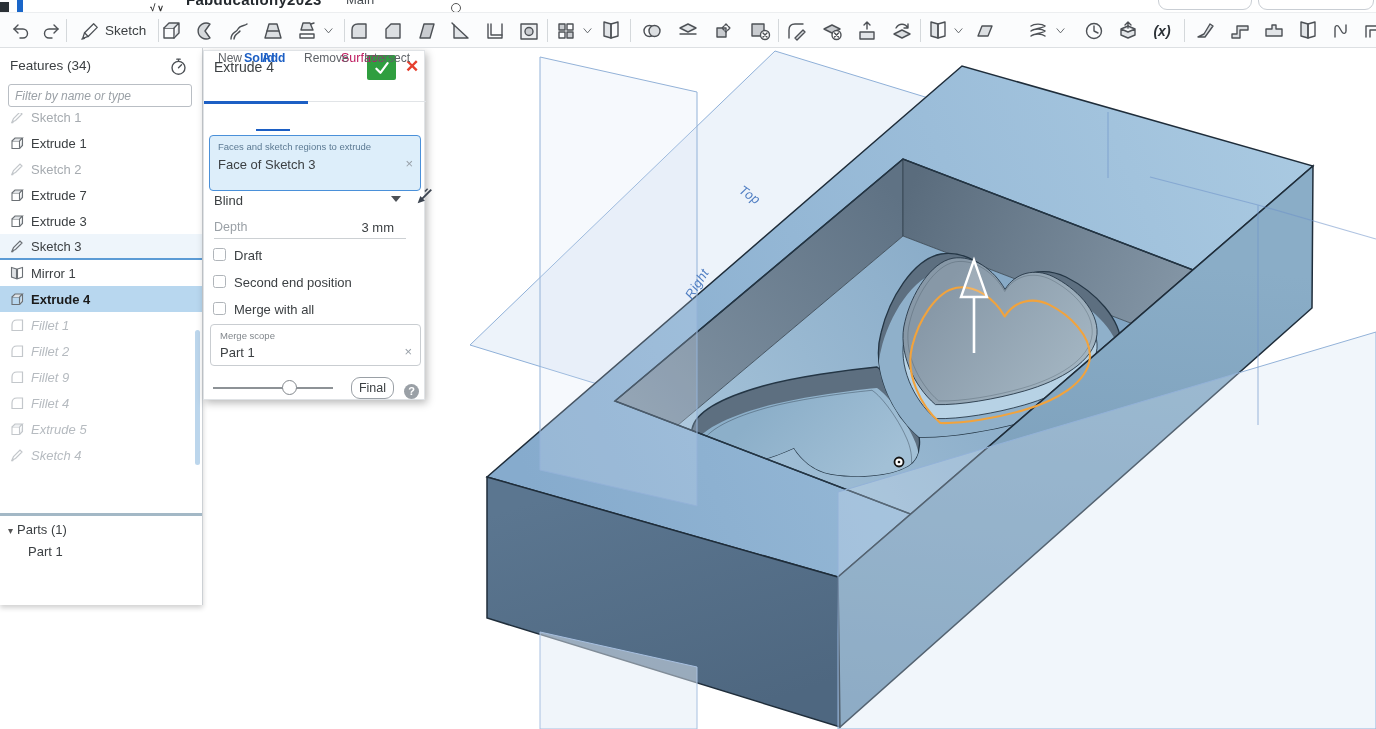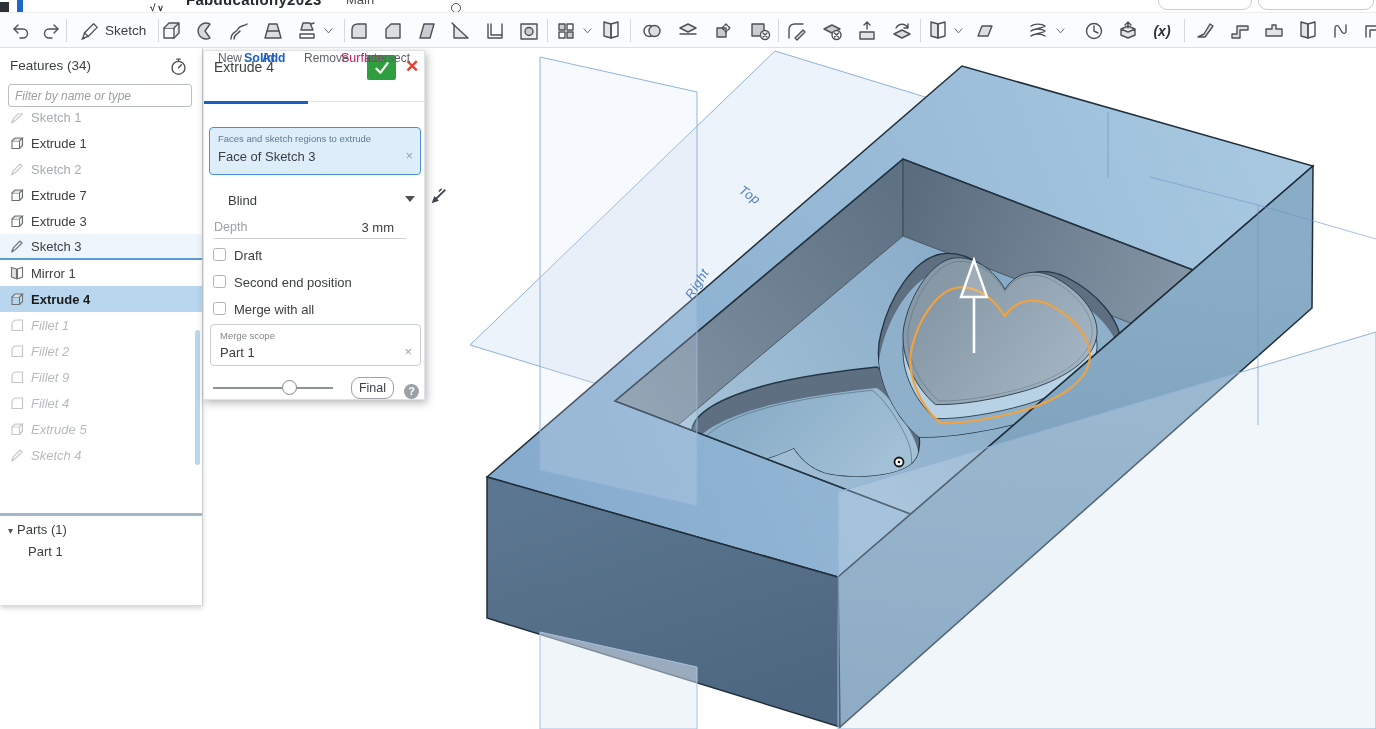--- a/index.html
+++ b/index.html
@@ -65,26 +65,26 @@
     font-size:17px; font-weight:bold; cursor:pointer; text-align:center; line-height:22px; }
   .dlg-tabs { position:absolute; left:0; top:33px; width:222px; height:18px; border-bottom:1px solid #e1e4e7; }
   .dlg-tab { position:absolute; top:0; font-size:12.5px; cursor:pointer; }
   #tab-solid { left:40px; color:#1c5fc4; font-weight:bold; }
   #tab-surface { left:137px; color:#be185d; }
   #tab-solid-underline { position:absolute; left:0; top:50px; width:104px; height:2.5px; background:#1c5fc4; }
   .mode { position:absolute; font-size:12px; color:#5f6368; cursor:pointer; }
   #mode-new { left:14px; } #mode-add { left:58px; color:#1c5fc4; font-weight:bold; }
   #mode-remove { left:100px; } #mode-intersect { left:160px; }
   #mode-add-underline { position:absolute; left:52px; top:78px; width:34px; height:2px; background:#1c5fc4; }
-  #sel-box { position:absolute; left:5px; top:76px; width:212px; height:48px; background:#ddeefa;
+  #sel-box { position:absolute; left:5px; top:84px; width:212px; height:56px; background:#ddeefa;
     border:1.4px solid #4a90d9; border-radius:4px; cursor:pointer; }
   #sel-label { position:absolute; left:8px; top:5px; font-size:9.5px; color:#5c7a93; }
   #sel-value { position:absolute; left:8px; top:21px; font-size:13px; color:#3c4043; }
   #sel-x { position:absolute; right:7px; top:20px; font-size:13px; color:#98a0a8; cursor:pointer; }
-  #blind-row { position:absolute; left:24px; top:140px; width:200px; height:20px; cursor:pointer; }
+  #blind-row { position:absolute; left:10px; top:140px; width:200px; height:20px; cursor:pointer; }
   #blind-row .val { font-size:13px; color:#3c4043; }
   #blind-caret { position:absolute; left:176px; top:4px; }
   #flip-icon { position:absolute; left:200px; top:-4px; cursor:pointer; }
   #depth-row { position:absolute; left:10px; top:166px; width:192px; height:22px; border-bottom:1px solid #ccd0d3; }
   #depth-label { position:absolute; left:0; top:3px; font-size:12.5px; color:#9aa0a6; }
   #depth-value { position:absolute; right:12px; top:3px; font-size:13px; color:#3c4043; }
   .chk-row { position:absolute; left:9px; width:200px; height:18px; cursor:pointer; }
   .chk-box { position:absolute; left:0; top:1px; width:13px; height:13px; border:1px solid #b0b5ba;
     border-radius:2.5px; background:#fff; }
   .chk-lbl { position:absolute; left:21px; top:1px; font-size:13px; color:#3c4043; }

